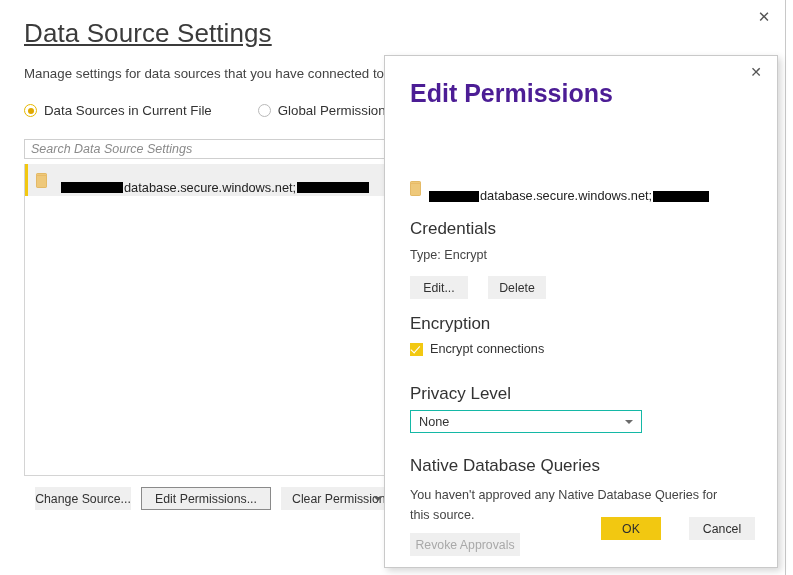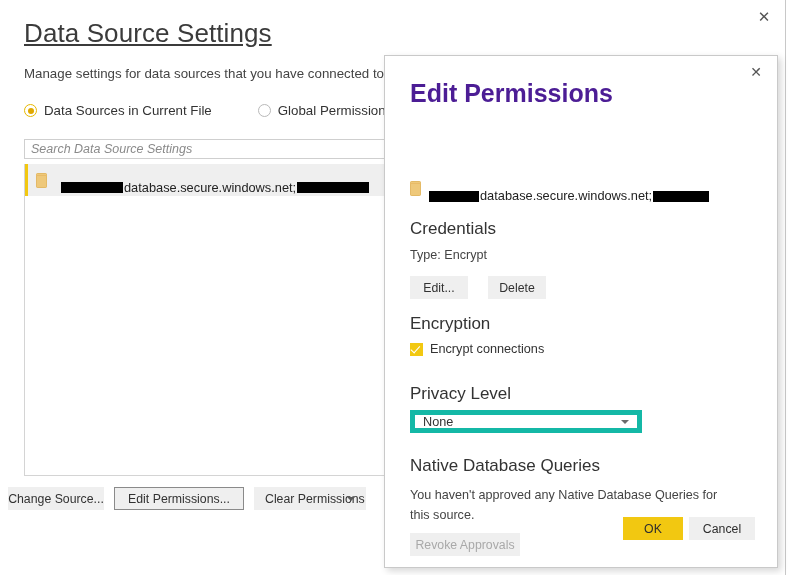--- a/index.html
+++ b/index.html
@@ -183,21 +183,21 @@
     display: flex;
     align-items: center;
     line-height: 1;
     margin-top: 16px;
   }
   .row-text .txt { padding: 0 1px; }
 
   
   #main-buttons {
     position: absolute;
-    left: 8px;
+    left: 35px;
     top: 487px;
     display: flex;
     align-items: center;
   }
   .btn {
     font-family: "Liberation Sans", sans-serif;
     font-size: 12.3px;
     color: #323232;
     background: #efefef;
     border: 1px solid transparent;
@@ -325,21 +325,21 @@
   }
   #encrypt-label { font-size: 12.7px; color: #333; }
 
   #h-privacy { top: 328px; }
   #privacy-select {
     position: absolute;
     left: 25px;
     top: 354px;
     width: 232px;
     height: 23px;
-    border: 5px solid #14b8a6;
+    border: 1px solid #14b8a6;
     background: #ffffff;
     box-sizing: border-box;
     display: flex;
     align-items: center;
     padding: 0 8px;
     cursor: pointer;
   }
   #privacy-value {
     font-size: 12.7px;
     color: #333;
@@ -397,21 +397,21 @@
   #btn-cancel {
     width: 66px;
     height: 23px;
     background: #efefef;
     color: #2e2e2e;
     font-size: 12.3px;
     display: flex;
     align-items: center;
     justify-content: center;
     cursor: pointer;
-    margin-left: 6px;
+    margin-left: 28px;
     box-sizing: border-box;
   }
 </style>
 </head>
 <body>
 
 <div id="main-window">
 
   <div id="main-close">✕</div>
 

